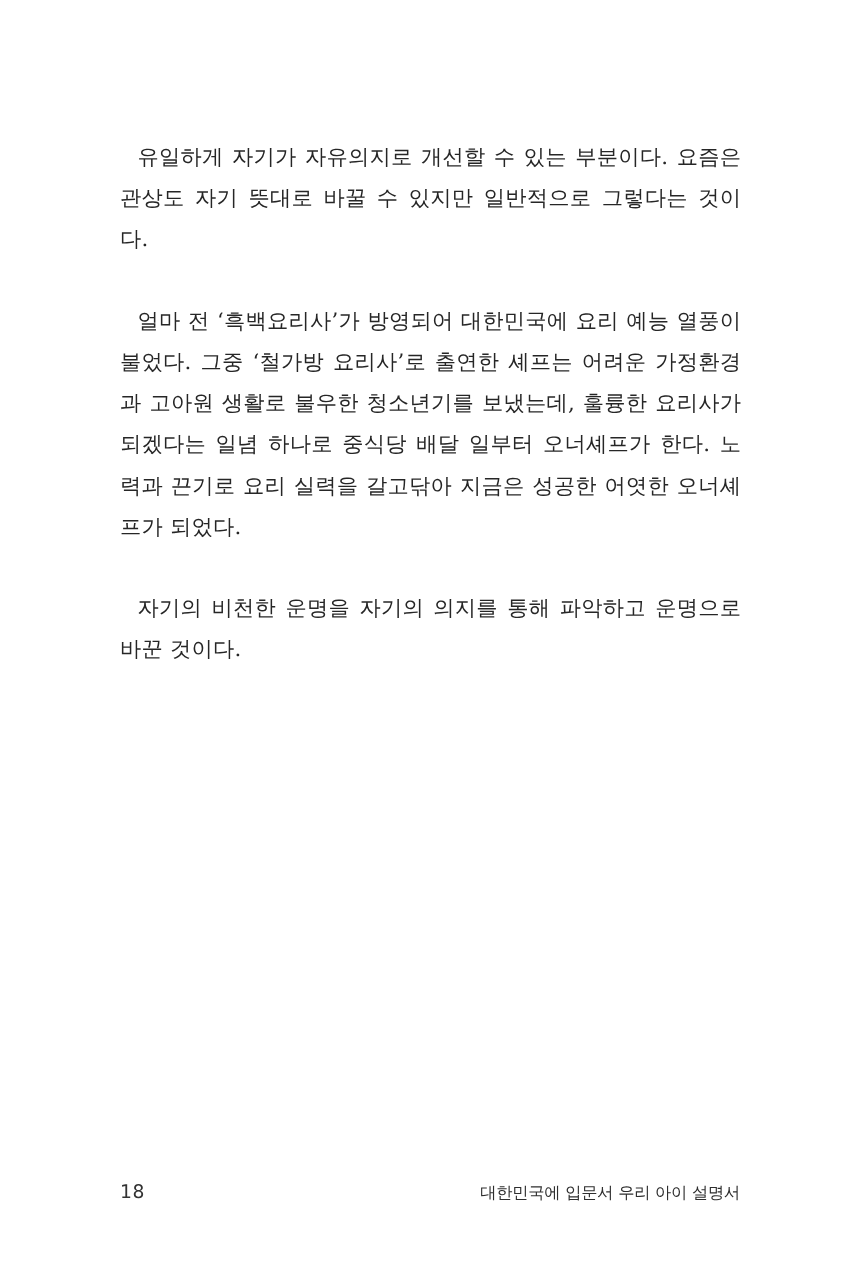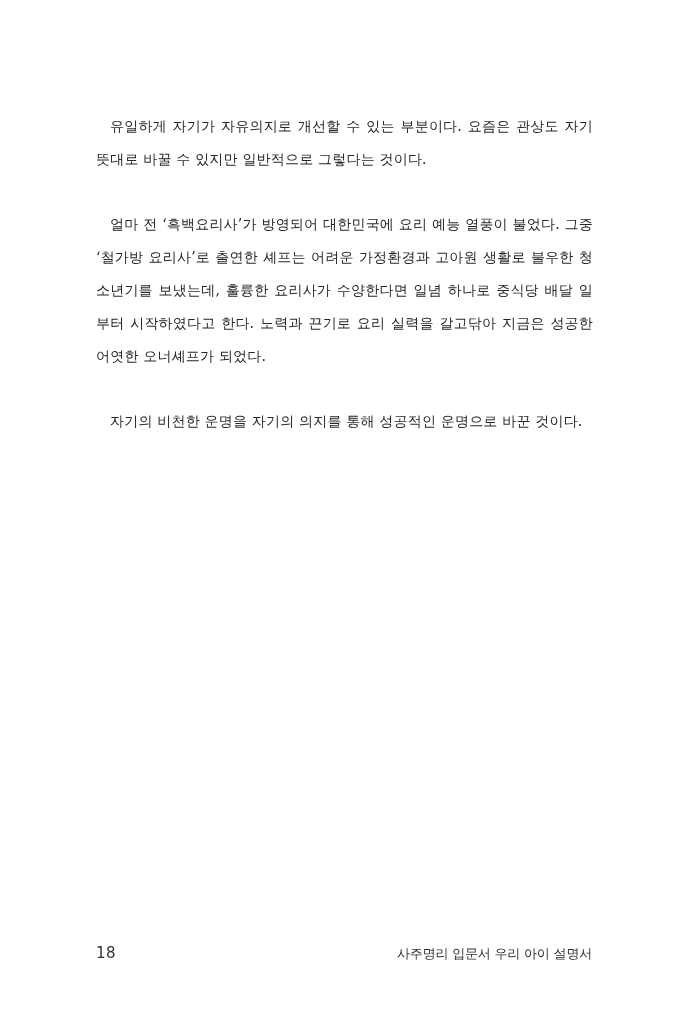--- a/index.html
+++ b/index.html
@@ -17,21 +17,21 @@
   }
   .content {
     position: absolute;
     left: 96px;
     top: 110px;
     width: 497px;
   }
   .content p {
     margin: 0 0 32px 0;
     font-family: "DejaVu Serif", "Liberation Serif", serif;
-    font-size: 14px;
+    font-size: 17px;
     line-height: 33px;
     color: #262626;
     text-align: justify;
     text-indent: 14px;
     letter-spacing: 0.2px;
     word-break: break-all;
   }
   .footer {
     position: absolute;
     left: 96px;
@@ -54,20 +54,20 @@
     color: #2e2e2e;
     letter-spacing: -0.2px;
   }
 </style>
 </head>
 <body>
 
 <div class="page">
   <div class="content">
     <p>유일하게 자기가 자유의지로 개선할 수 있는 부분이다. 요즘은 관상도 자기 뜻대로 바꿀 수 있지만 일반적으로 그렇다는 것이다.</p>
-    <p>얼마 전 ‘흑백요리사’가 방영되어 대한민국에 요리 예능 열풍이 불었다. 그중 ‘철가방 요리사’로 출연한 셰프는 어려운 가정환경과 고아원 생활로 불우한 청소년기를 보냈는데, 훌륭한 요리사가 수양한다면 일념 하나로 중식당 배달 일부터 시작하였다고 한다. 노력과 끈기로 요리 실력을 갈고닦아 지금은 성공한 어엿한 오너셰프가 되었다.</p>
-    <p>자기의 비천한 운명을 자기의 의지를 통해 성공적인 운명으로 바꾼 것이다.</p>
+    <p>얼마 전 ‘흑백요리사’가 방영되어 대한민국에 요리 예능 열풍이 불었다. 그중 ‘철가방 요리사’로 출연한 셰프는 어려운 가정환경과 고아원 생활로 불우한 청소년기를 보냈는데, 훌륭한 요리사가 되겠다는 일념 하나로 중식당 배달 일부터 오너셰프가 한다. 노력과 끈기로 요리 실력을 갈고닦아 지금은 성공한 어엿한 오너셰프가 되었다.</p>
+    <p>자기의 비천한 운명을 자기의 의지를 통해 파악하고 운명으로 바꾼 것이다.</p>
   </div>
   <div class="footer">
     <span class="page-number">18</span>
-    <span class="running-title">사주명리 입문서 우리 아이 설명서</span>
+    <span class="running-title">대한민국에 입문서 우리 아이 설명서</span>
   </div>
 </div>
 
 </body></html>

